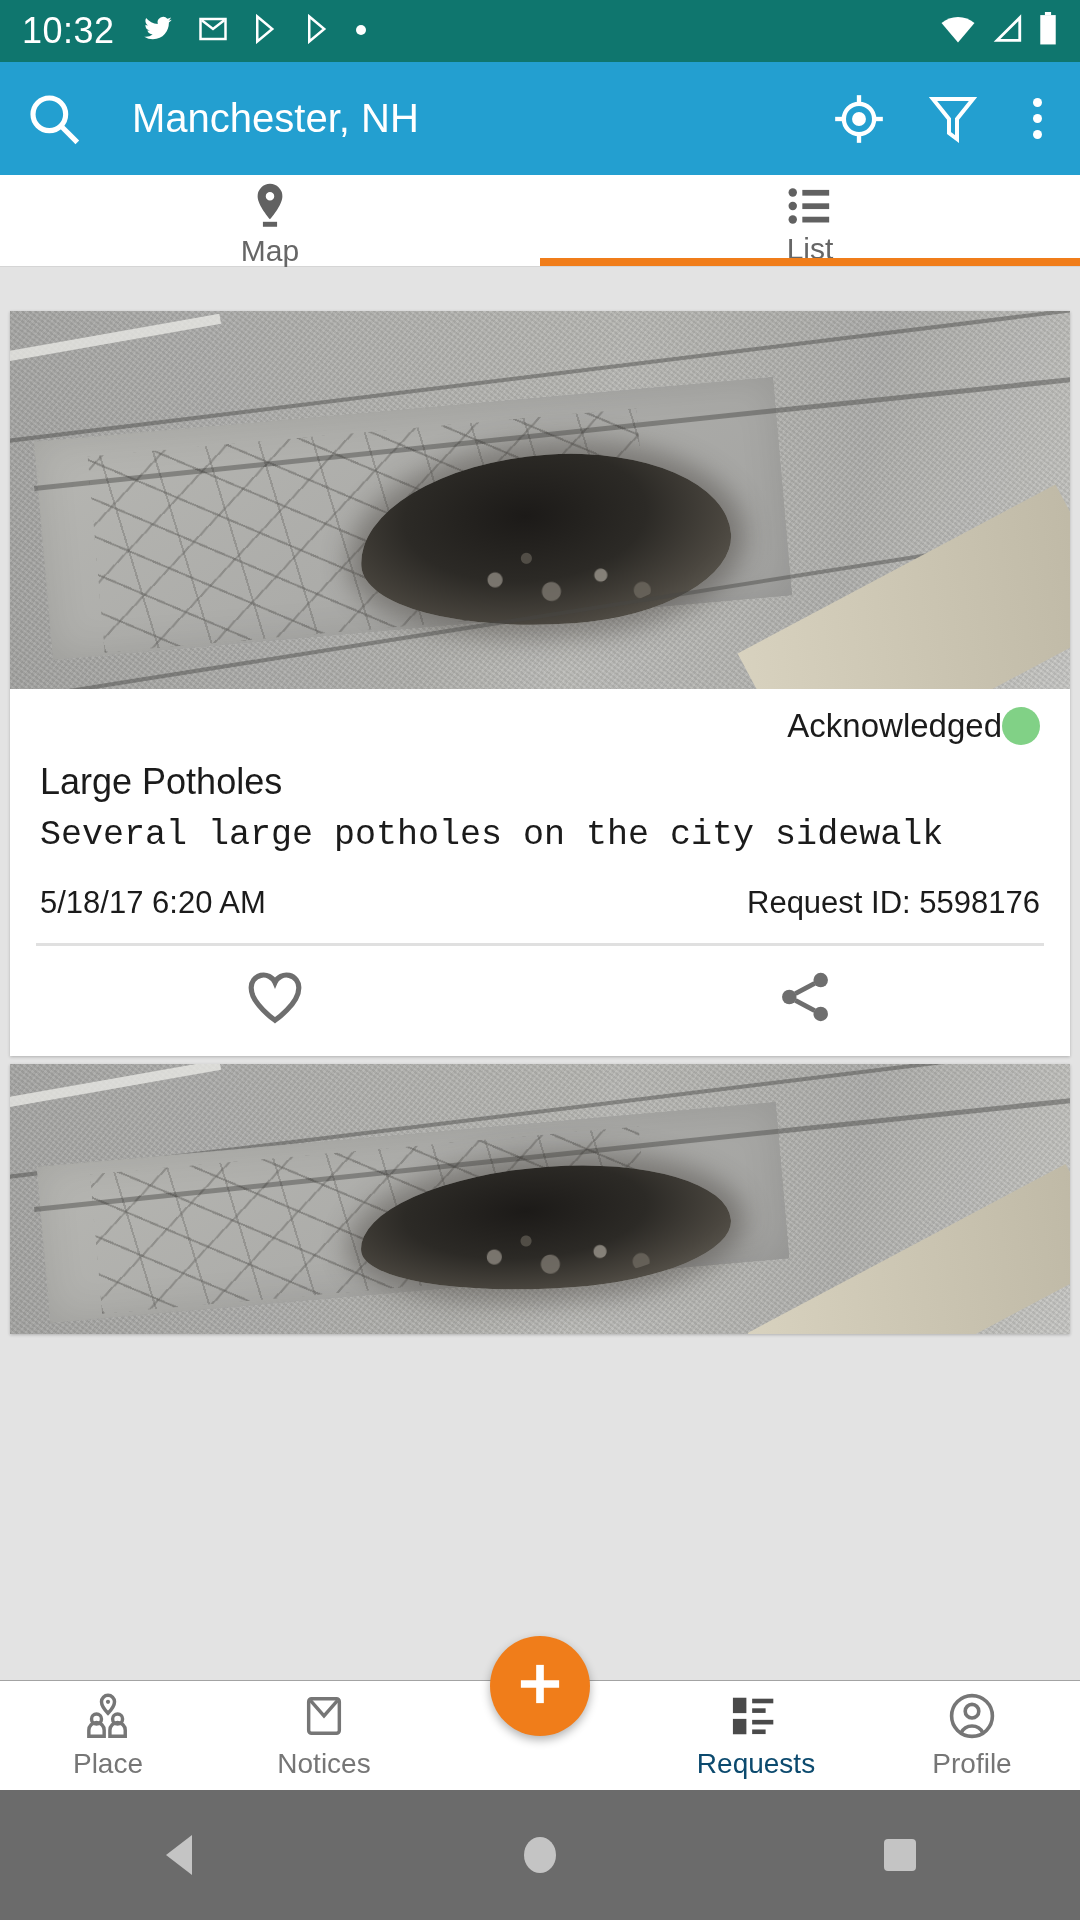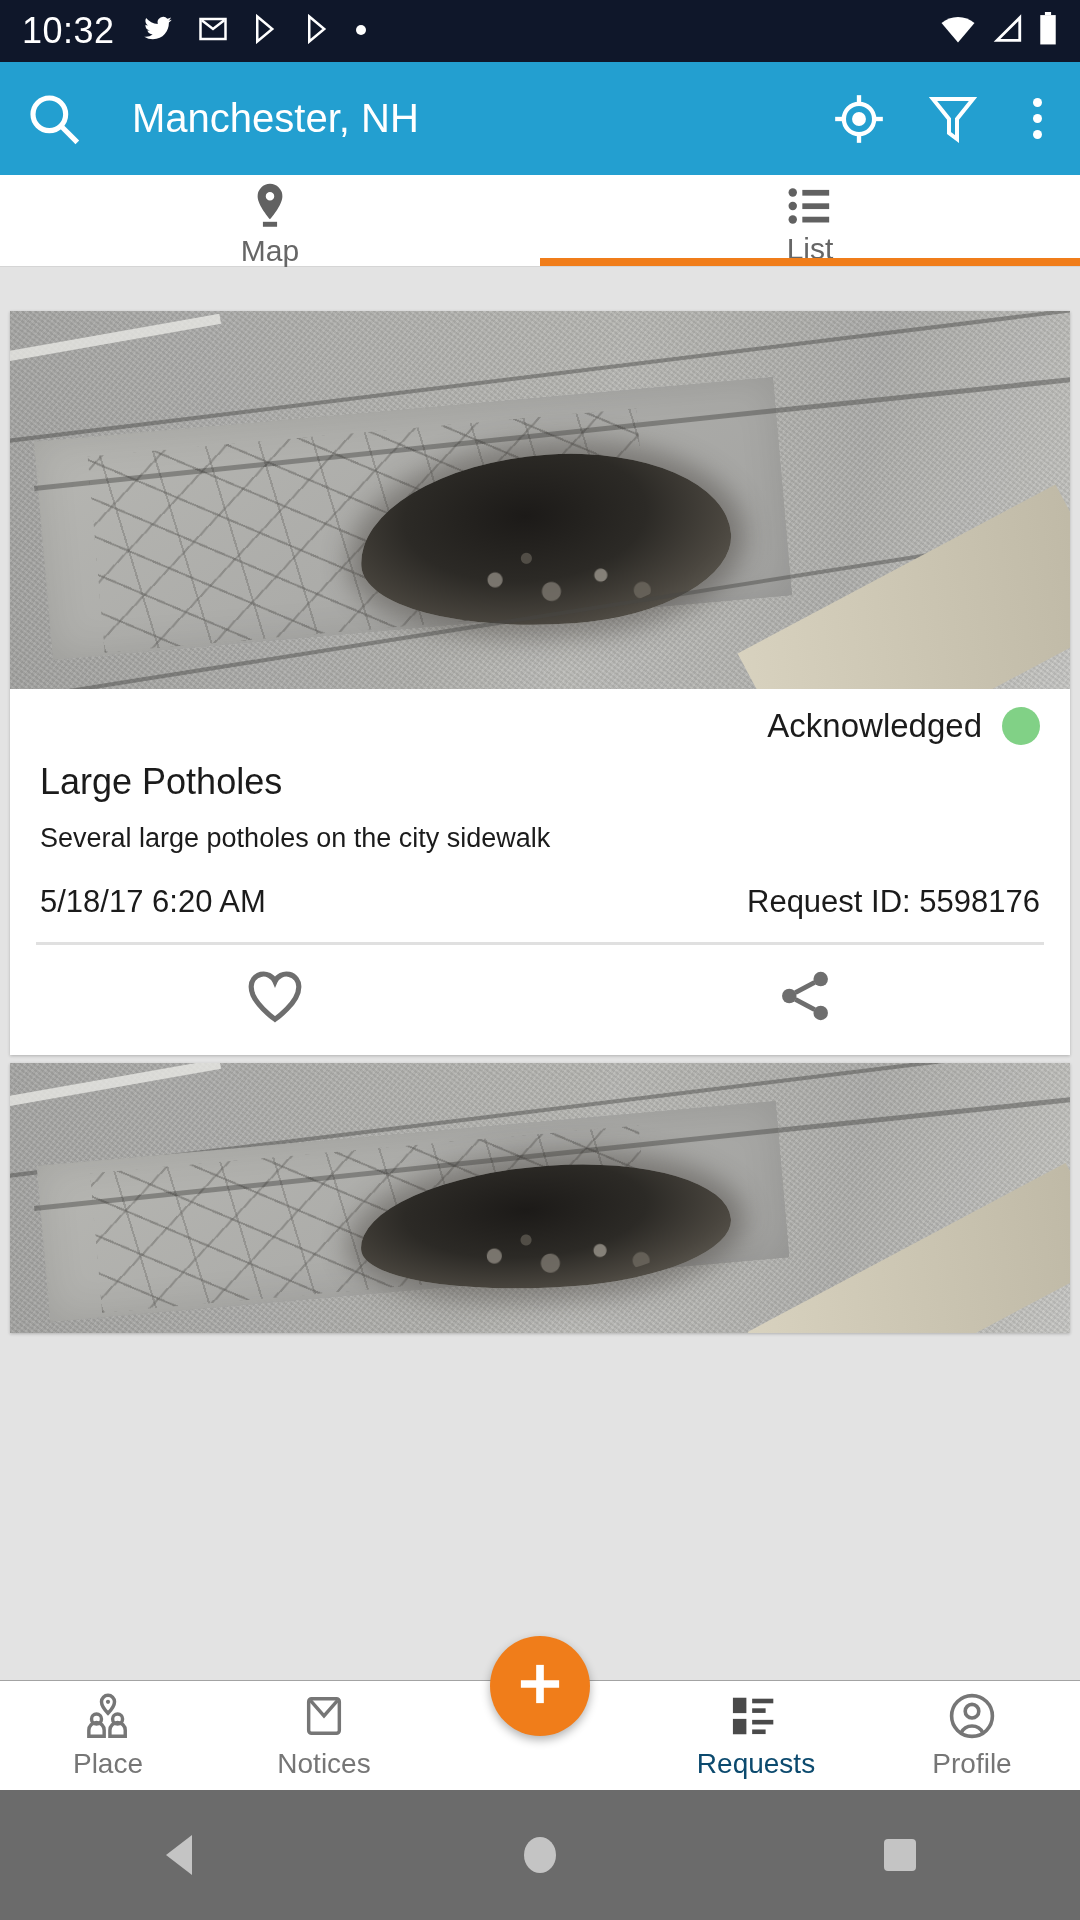--- a/index.html
+++ b/index.html
@@ -117,27 +117,27 @@
     background:linear-gradient(110deg,#d8d2bf,#bdb7a4);
     transform:rotate(-28deg);
   }
   .laneline{
     position:absolute; left:-2%; top:6%; width:22%; height:10px;
     background:rgba(236,236,232,.75); transform:rotate(-10deg);
   }
 
   
   .card-body{ padding:18px 30px 0 30px; }
-  .status-row{ display:flex; align-items:center; justify-content:flex-end; gap:20px; }
+  .status-row{ display:flex; align-items:center; justify-content:flex-end; }
   .status-text{ font-size:33px; color:#1b1b1b; }
   .status-dot{ width:38px; height:38px; border-radius:50%; background:#81d186; display:block; }
 
   .req-title{ font-size:36px; color:#1b1b1b; margin-top:16px; }
   .req-addr{ font-size:36px; color:#1b1b1b; margin-top:8px; }
-  .req-desc{ font-size:27px; color:#1b1b1b; margin-top:20px; }
+  .req-desc{ font-size:35px; color:#1b1b1b; margin-top:12px;font-family:Liberation Mono, monospace; }
 
   .meta-row{
     display:flex; justify-content:space-between; align-items:flex-end;
     margin-top:30px; font-size:31px; color:#1b1b1b;
   }
   .divider{ height:3px; background:#e0e0e0; margin:22px 26px 0 26px; }
   .actions{ display:flex; padding:22px 0 26px 0; }
   .action{ flex:1; display:flex; justify-content:center; cursor:pointer; }
 
   
@@ -163,21 +163,21 @@
   
   .sys-nav{
     position:absolute; left:0; right:0; bottom:0; height:130px;
     background:#6b6b6b; display:flex; align-items:center; justify-content:space-around;
   }
   .sys-btn{ display:flex; align-items:center; justify-content:center; cursor:pointer; width:200px; }
 </style>
 </head>
 <body>
 
-<div class="status-bar" style="background: #0f172a;">
+<div class="status-bar" style="background: #0f766e;">
   <span class="status-time">10:32</span>
   <div class="status-left-icons">
     <span class="sb-ico">
       <svg width="34" height="30" viewBox="0 0 24 24">
           <path fill="#fff" d="M23 4.5a9 9 0 0 1-2.6.7 4.5 4.5 0 0 0 2-2.5 9 9 0 0 1-2.9 1.1 4.5 4.5 0 0 0-7.7 4.1A12.8 12.8 0 0 1 2.5 3.2a4.5 4.5 0 0 0 1.4 6 4.5 4.5 0 0 1-2-.6v.1a4.5 4.5 0 0 0 3.6 4.4 4.5 4.5 0 0 1-2 .1 4.5 4.5 0 0 0 4.2 3.1A9 9 0 0 1 1 18.1a12.8 12.8 0 0 0 6.9 2c8.3 0 12.8-6.9 12.8-12.8V6.7A9 9 0 0 0 23 4.5z"></path>
         </svg>
     </span>
     <span class="sb-ico">
       <svg width="32" height="30" viewBox="0 0 24 24">
           <rect x="2" y="4" width="20" height="16" fill="none" stroke="#fff" stroke-width="2"></rect>

